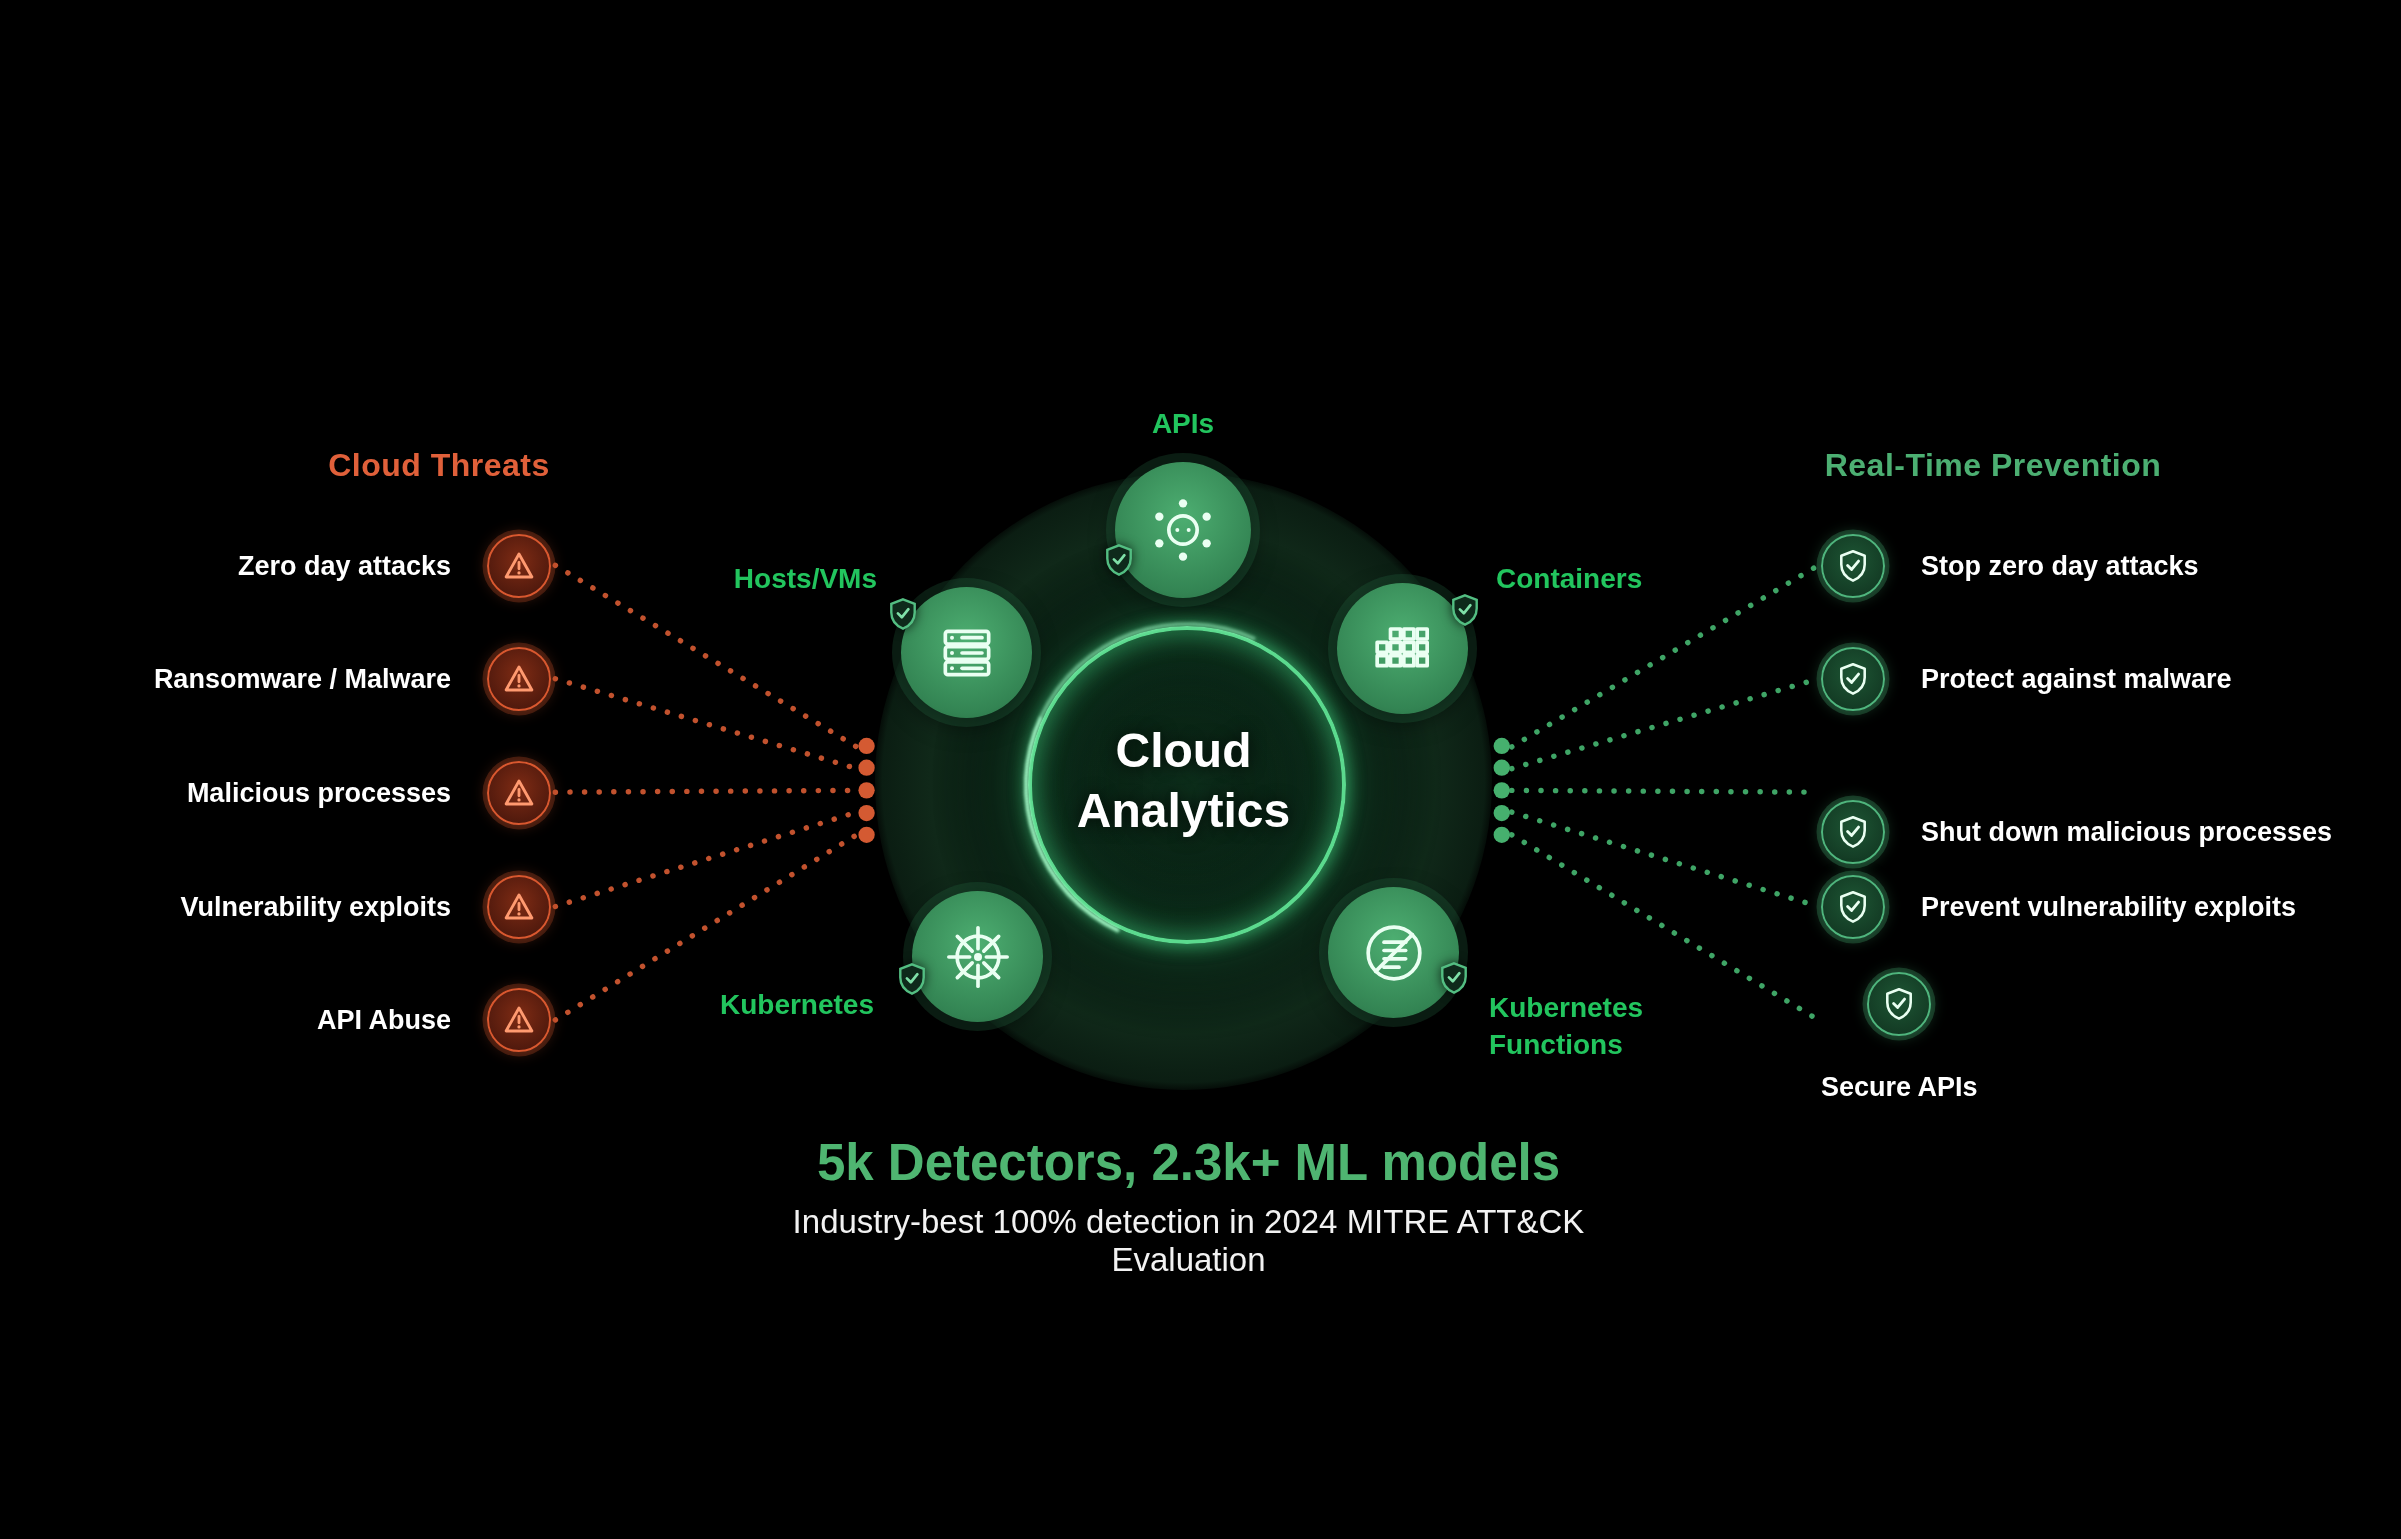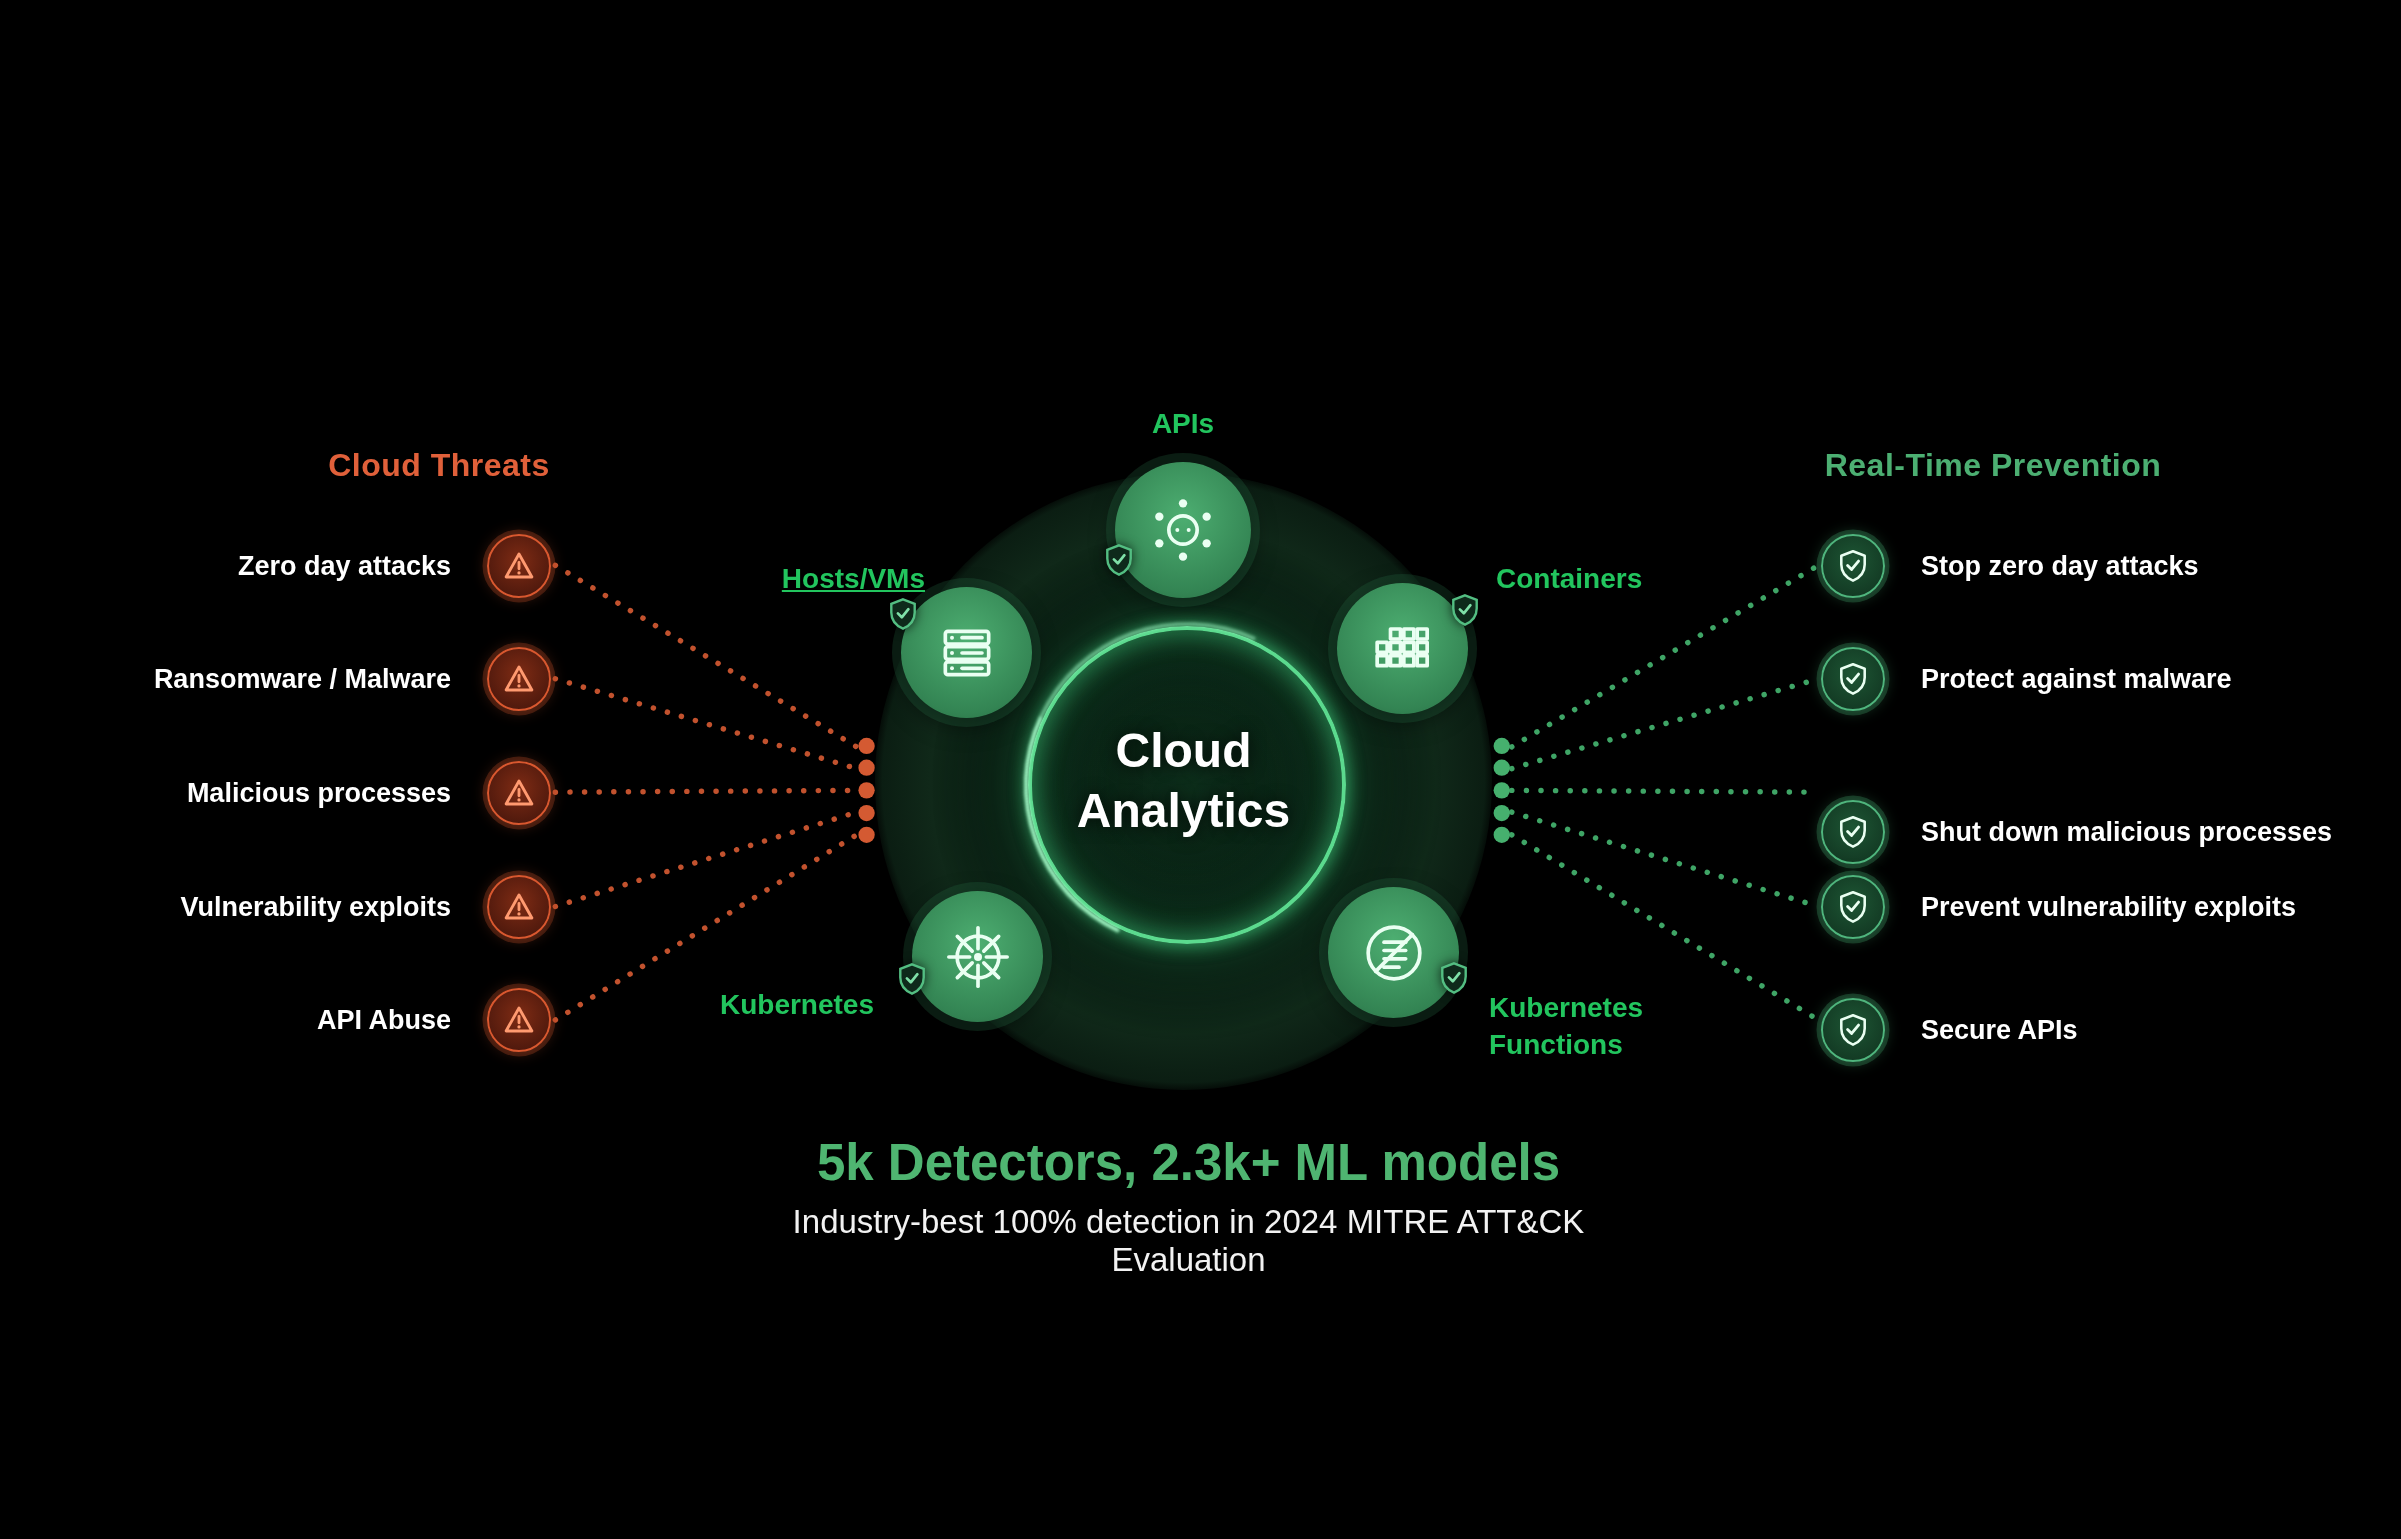--- a/index.html
+++ b/index.html
@@ -293,21 +293,21 @@
   </div>
   <div class="side-row" style="left:1821px; top:875px;">
     <span class="round-badge green">
       <svg viewBox="0 0 24 24">
           <path d="M12 2.2 L19.8 5.2 V11 C19.8 16.3 16.6 19.8 12 21.8 C7.4 19.8 4.2 16.3 4.2 11 V5.2 Z" fill="none" stroke="#EAFFF2" stroke-width="1.7" stroke-linejoin="round"></path>
           <polyline points="8.4,11.6 11.1,14.3 15.7,8.7" fill="none" stroke="#EAFFF2" stroke-width="1.9" stroke-linecap="round" stroke-linejoin="round"></polyline>
         </svg>
     </span>
     <span class="side-label">Prevent vulnerability exploits</span>
   </div>
-  <div class="side-row" style="left:1821px; top:998px;">
+  <div class="side-row" style="left:1821px; top:972px;flex-direction:column;">
     <span class="round-badge green">
       <svg viewBox="0 0 24 24">
           <path d="M12 2.2 L19.8 5.2 V11 C19.8 16.3 16.6 19.8 12 21.8 C7.4 19.8 4.2 16.3 4.2 11 V5.2 Z" fill="none" stroke="#EAFFF2" stroke-width="1.7" stroke-linejoin="round"></path>
           <polyline points="8.4,11.6 11.1,14.3 15.7,8.7" fill="none" stroke="#EAFFF2" stroke-width="1.9" stroke-linecap="round" stroke-linejoin="round"></polyline>
         </svg>
     </span>
     <span class="side-label">Secure APIs</span>
   </div>
 
   <div class="hub-halo"></div>
@@ -350,21 +350,21 @@
       <line class="white-stroke" x1="21" y1="24" x2="33" y2="24"></line>
       <line class="white-stroke" x1="21" y1="33.2" x2="33" y2="33.2"></line>
     </svg>
     <span class="shield-badge" style="left:-16.3px; top:9px;">
       <svg viewBox="0 0 24 24">
           <path d="M12 2.2 L19.8 5.2 V11 C19.8 16.3 16.6 19.8 12 21.8 C7.4 19.8 4.2 16.3 4.2 11 V5.2 Z" fill="#0E2A1B" stroke="#53BE82" stroke-width="1.6"></path>
           <polyline points="8.6,11.6 11.2,14.2 15.6,8.8" fill="none" stroke="#7FE0A8" stroke-width="1.8" stroke-linecap="round" stroke-linejoin="round"></polyline>
         </svg>
     </span>
   </div>
-  <div class="node-label" style="right:1476px; top:560px; text-align:right;text-decoration:underline;">Hosts/VMs</div>
+  <div class="node-label" style="right:1524px; top:560px; text-align:right;">Hosts/VMs</div>
 
   <div class="node" style="left:1337px; top:583px; width:131px; height:131px;">
     <svg class="main-icon" viewBox="0 0 48 48">
       <rect class="white-stroke" x="16.5" y="12" width="6" height="6"></rect>
       <rect class="white-stroke" x="24.5" y="12" width="6" height="6"></rect>
       <rect class="white-stroke" x="32.5" y="12" width="6" height="6"></rect>
       <rect class="white-stroke" x="8.5" y="20" width="6" height="6"></rect>
       <rect class="white-stroke" x="16.5" y="20" width="6" height="6"></rect>
       <rect class="white-stroke" x="24.5" y="20" width="6" height="6"></rect>
       <rect class="white-stroke" x="32.5" y="20" width="6" height="6"></rect>

